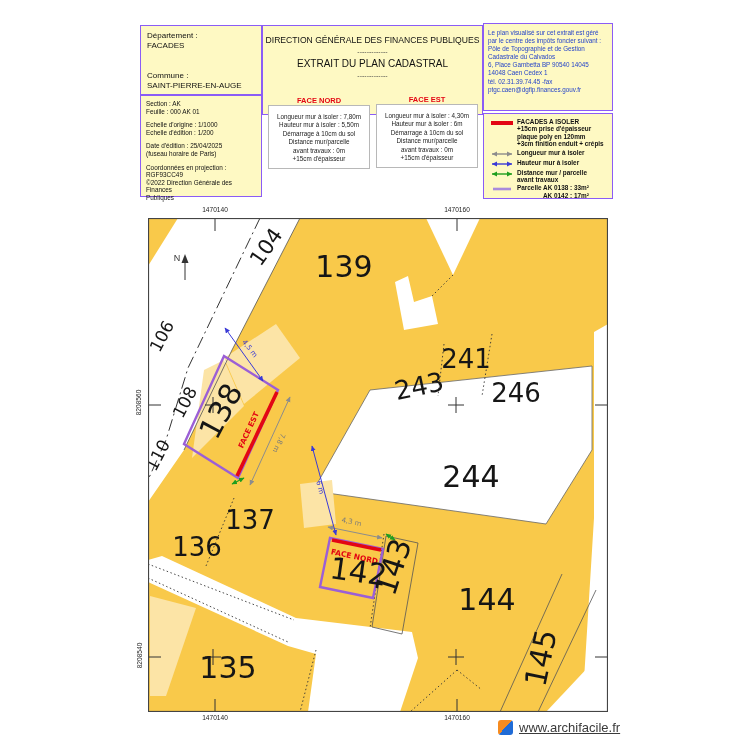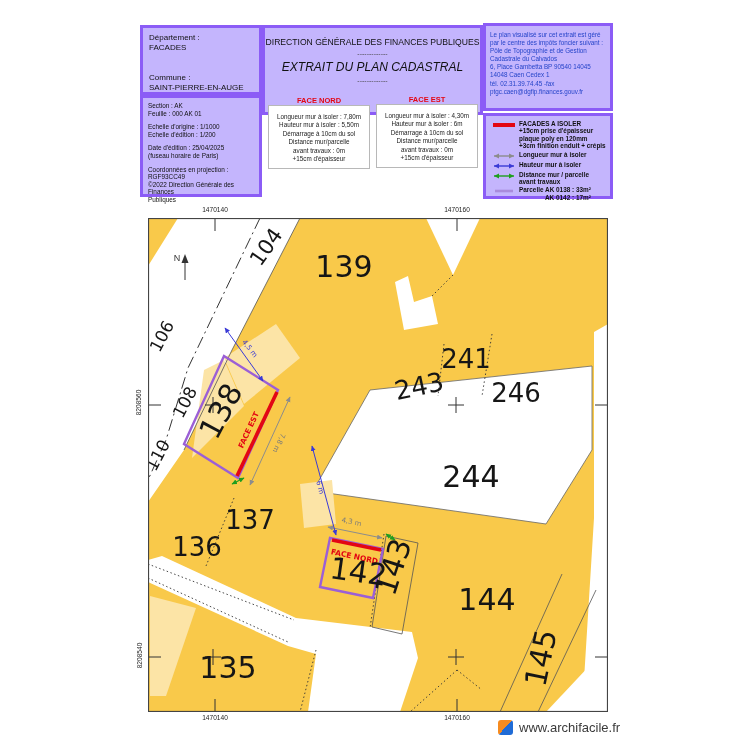--- a/index.html
+++ b/index.html
@@ -1,43 +1,43 @@
 <!DOCTYPE html>
 <html><head>
 <meta charset="utf-8">
 <style>
   html,body{margin:0;padding:0;background:#fff;}
   *{box-sizing:border-box;}
   .page{position:relative;width:750px;height:750px;background:#fff;overflow:hidden;
         font-family:"Liberation Sans",sans-serif;color:#111;}
   .abs{position:absolute;}
   
-  .hbox{position:absolute;border:3px solid #8b5cf6;background:#c4b5fd;}
+  .hbox{position:absolute;border:1px solid #8b5cf6;background:#fef9c3;}
   #box-dept{left:140px;top:25px;width:122px;height:70px;font-size:8px;line-height:10px;padding:5px 6px;}
   #box-meta{left:140px;top:95px;width:122px;height:102px;font-size:6.4px;line-height:7.6px;padding:4px 5px;}
   #box-meta .gap{margin-top:6px;}
   #box-dept .gap{margin-top:20px;}
   #box-title{left:262px;top:25px;width:221px;height:90px;text-align:center;padding-top:9px;}
   #box-title .t1{font-size:8.6px;}
   #box-title .sep{font-size:7px;color:#444;margin:3px 0;}
-  #box-title .t2{font-size:12px;font-style:italic;}
+  #box-title .t2{font-size:10px;}
   .face-title{position:absolute;width:102px;text-align:center;color:#e30613;font-weight:bold;font-size:7.5px;}
   .face-box{position:absolute;width:102px;height:64px;border:1px solid #b8b8b8;background:#fff;
             font-size:6.3px;line-height:8.4px;text-align:center;padding-top:7px;color:#222;}
   #box-office{left:483px;top:23px;width:130px;height:88px;color:#2443c9;font-size:6.3px;line-height:8.1px;padding:5px 4px;}
   #box-legend{left:483px;top:113px;width:130px;height:86px;padding:4px 3px;font-size:6.4px;line-height:7.4px;}
   .lrow{display:flex;align-items:flex-start;margin-bottom:1px;}
   .lsym{width:30px;flex:0 0 30px;display:flex;justify-content:center;padding-top:1px;}
   .ltxt{font-weight:bold;color:#111;}
   
   .coord{position:absolute;font-size:6.6px;color:#222;width:50px;text-align:center;}
   .coord.vert{transform:rotate(-90deg);}
   
   #footer{left:498px;top:720px;display:flex;align-items:center;gap:6px;}
-  #footer .site{font-size:13px;color:#3a3a3a;}
+  #footer .site{font-size:13px;color:#3a3a3a;text-decoration:underline;}
   .logo{width:15px;height:15px;border-radius:3px;background:linear-gradient(135deg,#f68b1f 0 50%,#1f6bd6 50% 100%);
         position:relative;display:inline-block;}
 </style>
 </head>
 <body>
 
 <div class="page">
 
   <div class="hbox" id="box-dept">
     <div>Département :</div>

